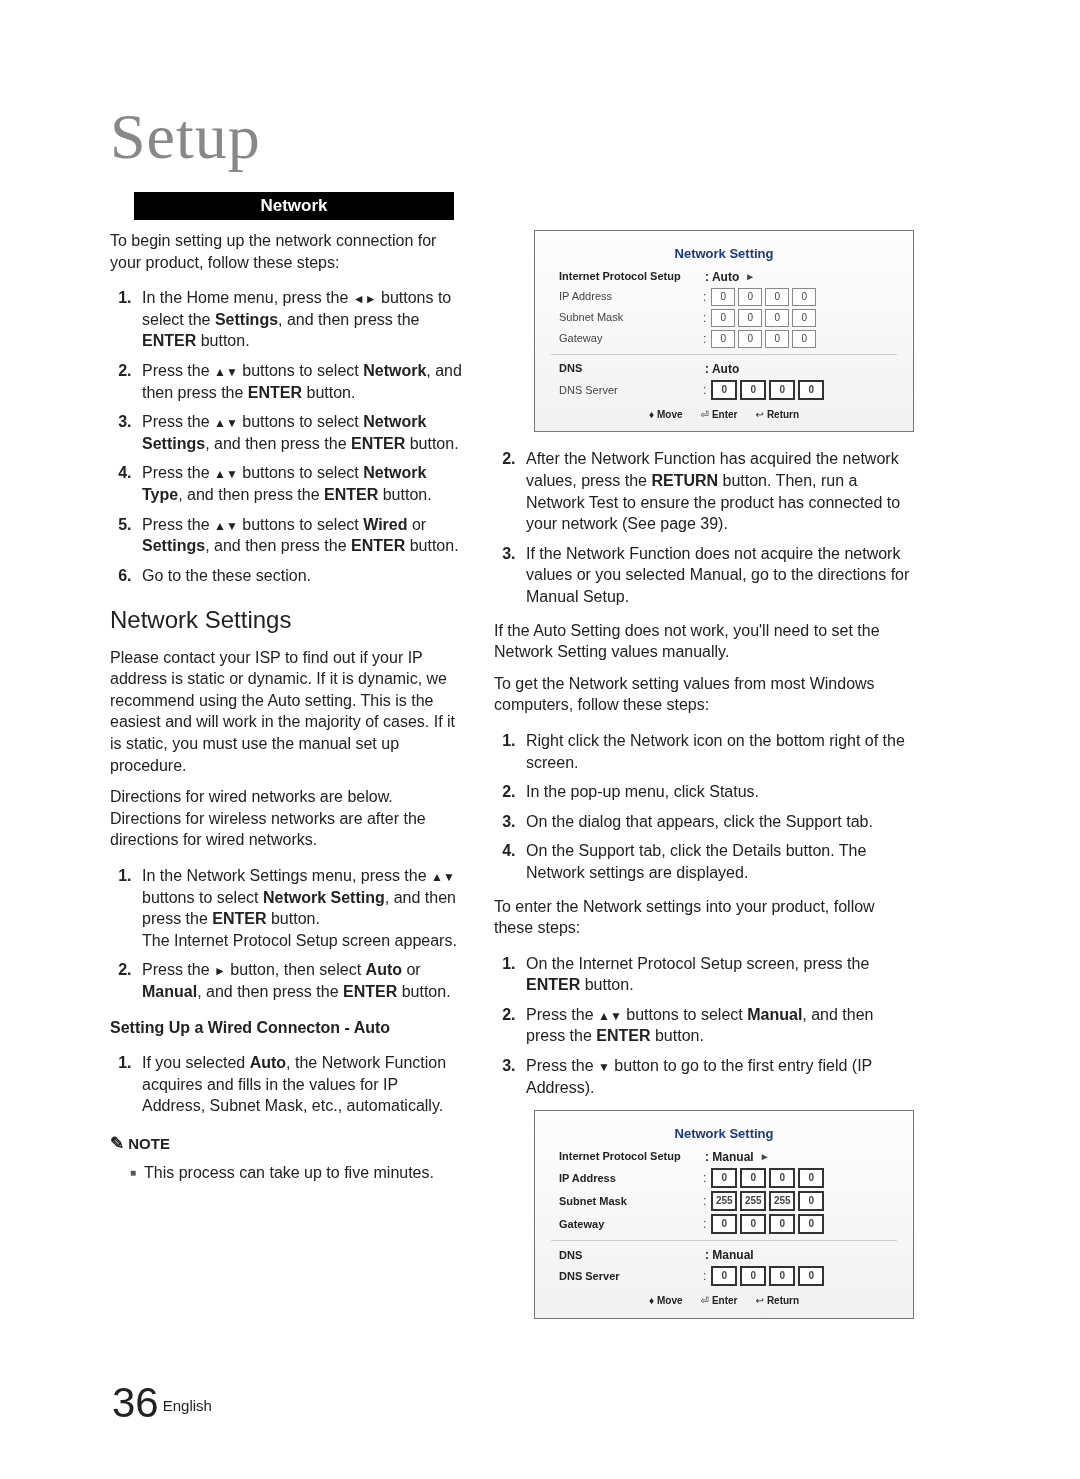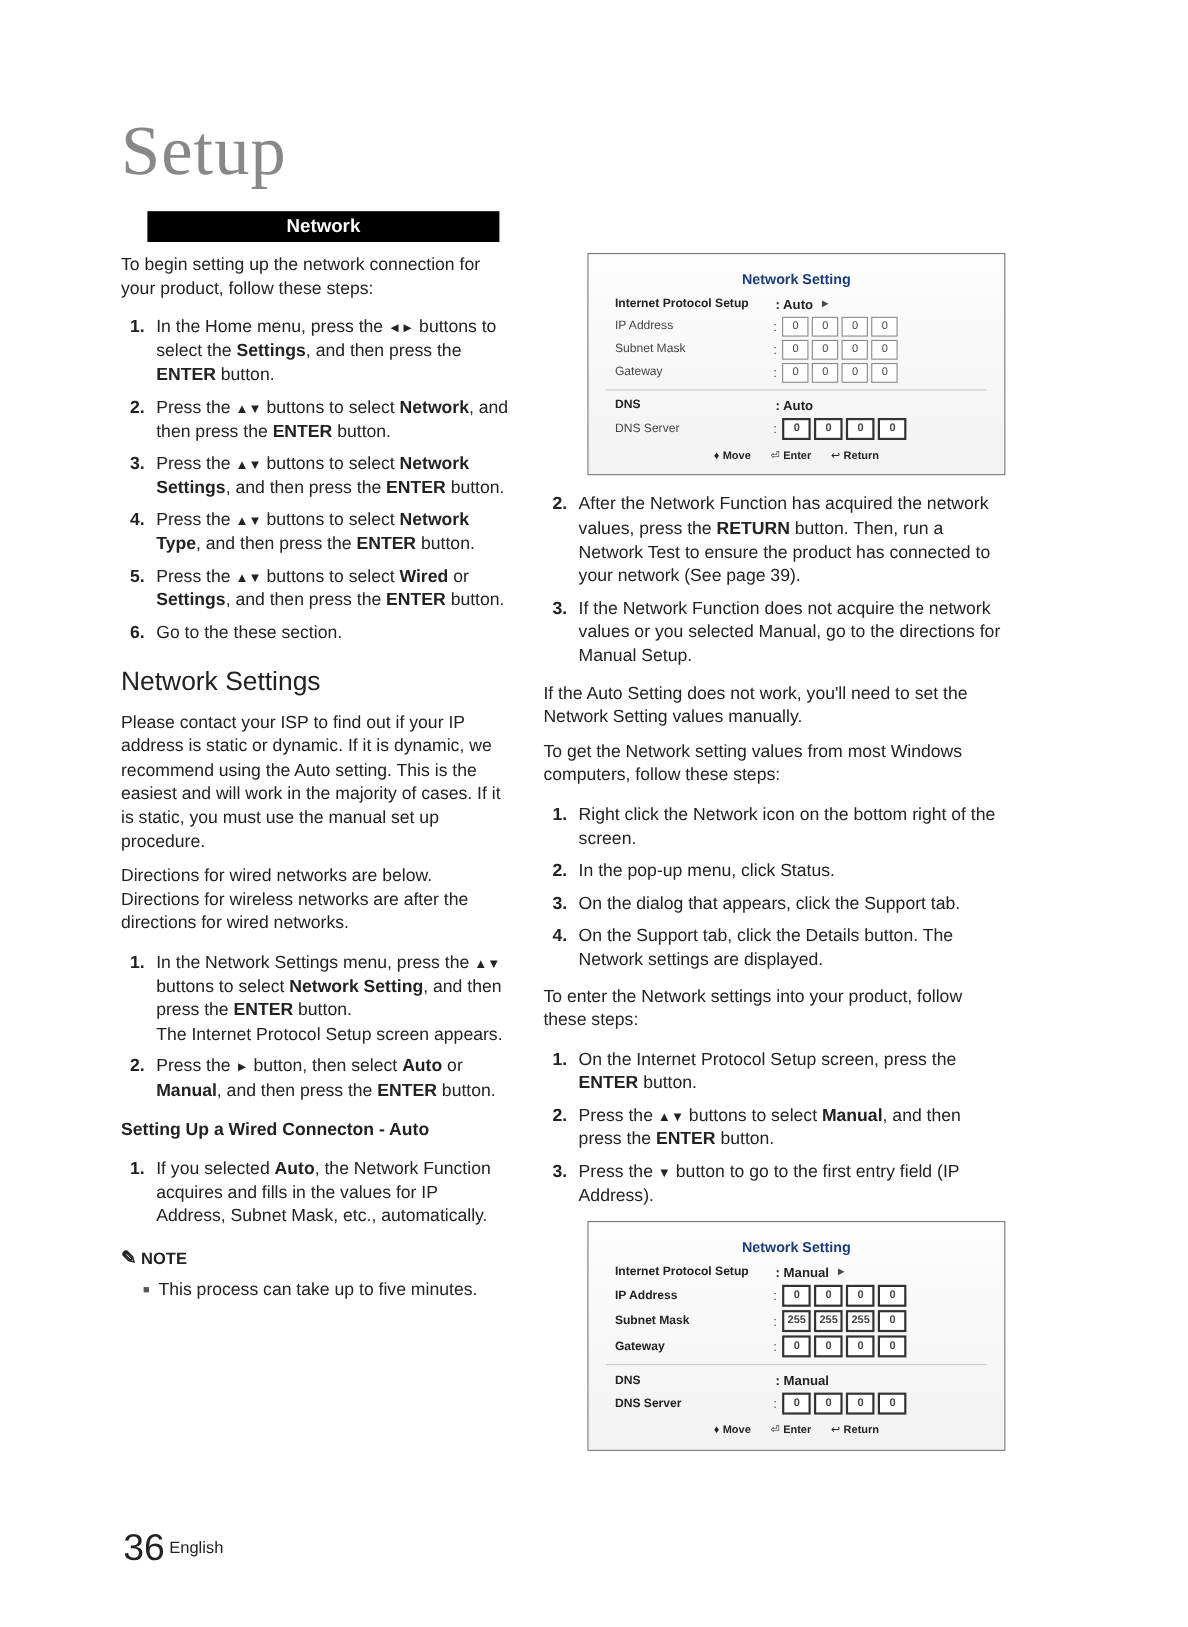--- a/index.html
+++ b/index.html
@@ -166,21 +166,21 @@
   }
   .osd .footer .sym { margin-right:3px; font-weight:normal; }
 
   .page-num {
     position: absolute;
     bottom: 52px;
     left: 112px;
     font-size: 15px;
   }
   .page-num .big {
-    font-size: 34px;
+    font-size: 42px;
     font-weight: normal;
     vertical-align: -6px;
     margin-right: 4px;
   }
 </style>
 </head>
 <body>
 
 <div class="page">
 

